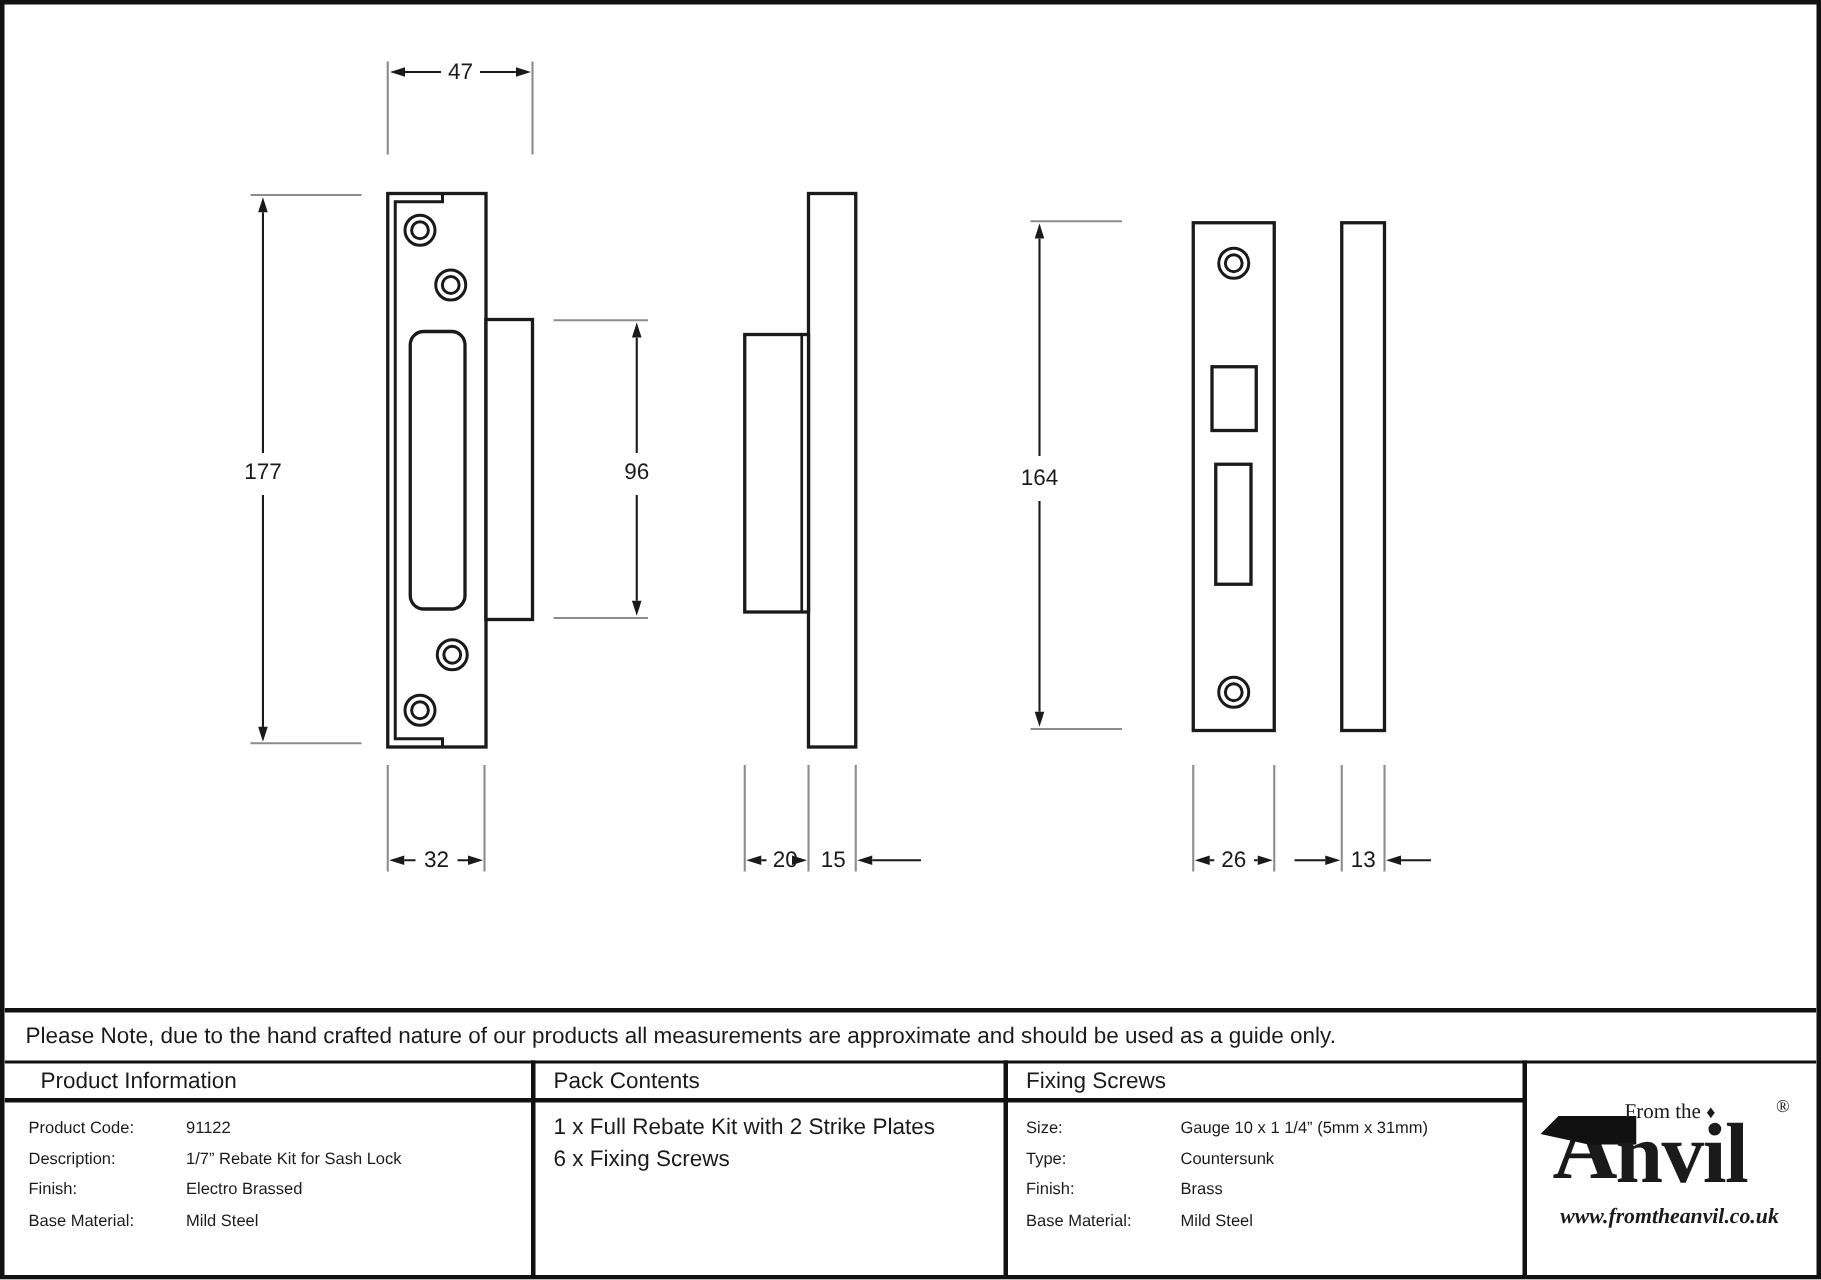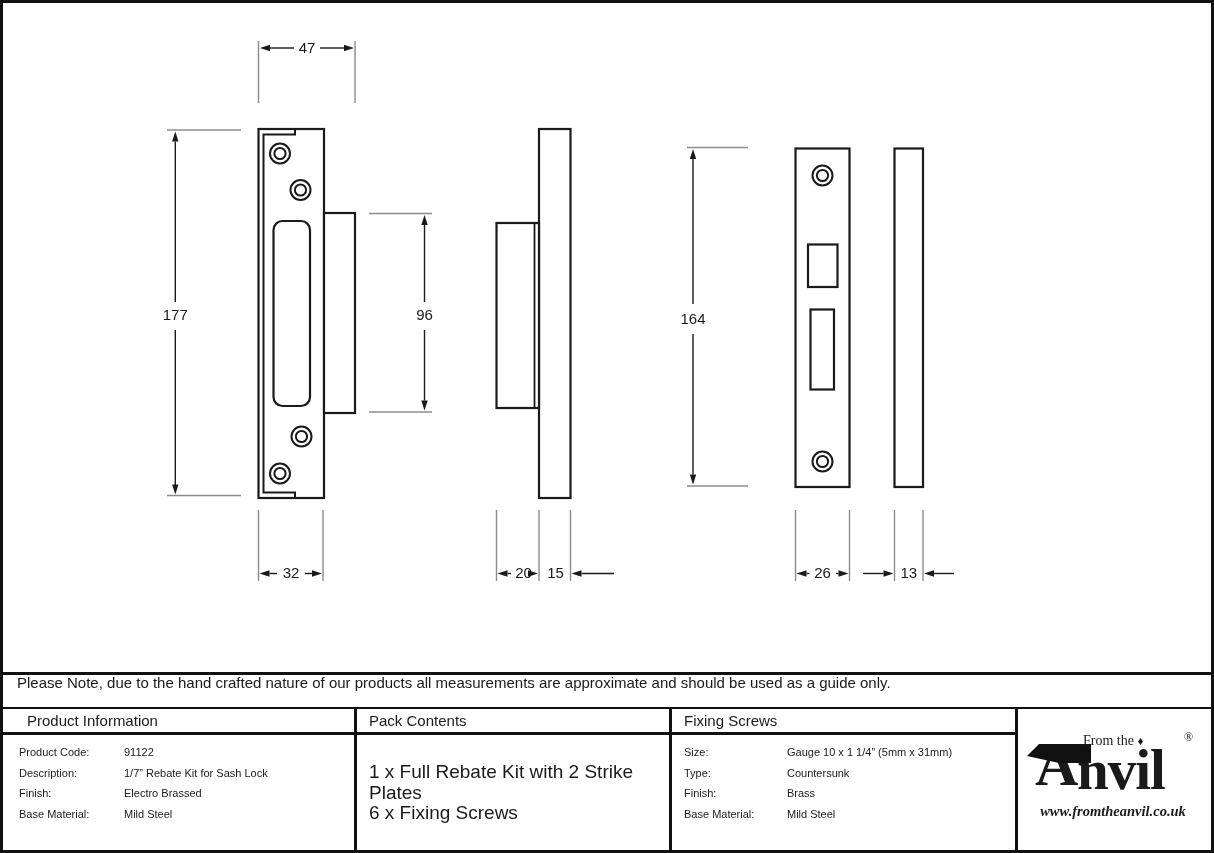--- a/index.html
+++ b/index.html
@@ -7,28 +7,28 @@
     position:relative;width:1214px;height:853px;background:#ffffff;
     font-family:"Liberation Sans",sans-serif;color:#1a1a1a;overflow:hidden;
     box-sizing:border-box;border:3px solid #111;
   }
   .sheet *{box-sizing:border-box;}
   svg text{font-family:"Liberation Sans",sans-serif;fill:#1a1a1a;}
   .drawing{position:absolute;left:0;top:0;}
   .hline{position:absolute;background:#111;height:2.5px;}
   .vline{position:absolute;background:#111;width:2.5px;}
   .note-row{position:absolute;left:0;top:671px;width:1208px;height:32px;
-    display:flex;padding-left:14px;font-size:15px;}
+    display:flex;align-items:center;padding-left:14px;font-size:15px;}
   .th{position:absolute;height:24px;display:flex;align-items:center;font-size:15px;top:705px;}
   .kv{position:absolute;font-size:11px;line-height:20.6px;}
   .kv-row{display:flex;}
   .kv-label{flex:0 0 auto;}
   .col1 .kv-label{width:105px;}
   .col3 .kv-label{width:103px;}
-  .list{position:absolute;font-size:19px;line-height:20.6px;margin-top:20px;}
+  .list{position:absolute;font-size:15px;line-height:20.6px;}
   
   .logo-cell{position:absolute;left:1012px;top:706px;width:196px;height:142px;}
   .anvil-word{position:absolute;left:16px;top:26px;width:176px;height:66px;font-family:"Liberation Serif",serif;}
   .a-letter{position:absolute;left:4px;top:0;font-weight:bold;font-size:60px;line-height:60px;font-family:"Liberation Serif",serif;}
   .anvil-bar{position:absolute;left:-4px;top:9px;width:64px;height:20px;}
   .from-the{position:absolute;left:52px;top:-2px;font-size:14px;line-height:16px;white-space:nowrap;text-align:right;}
   .from-the .diamond{font-size:12px;}
   .nvil{position:absolute;left:46px;top:12px;font-weight:bold;font-size:57px;line-height:46px;letter-spacing:-1px;}
   .reg-mark{position:absolute;left:153px;top:-5px;font-size:12px;}
   .logo-url{position:absolute;left:4px;top:94px;width:188px;text-align:center;

